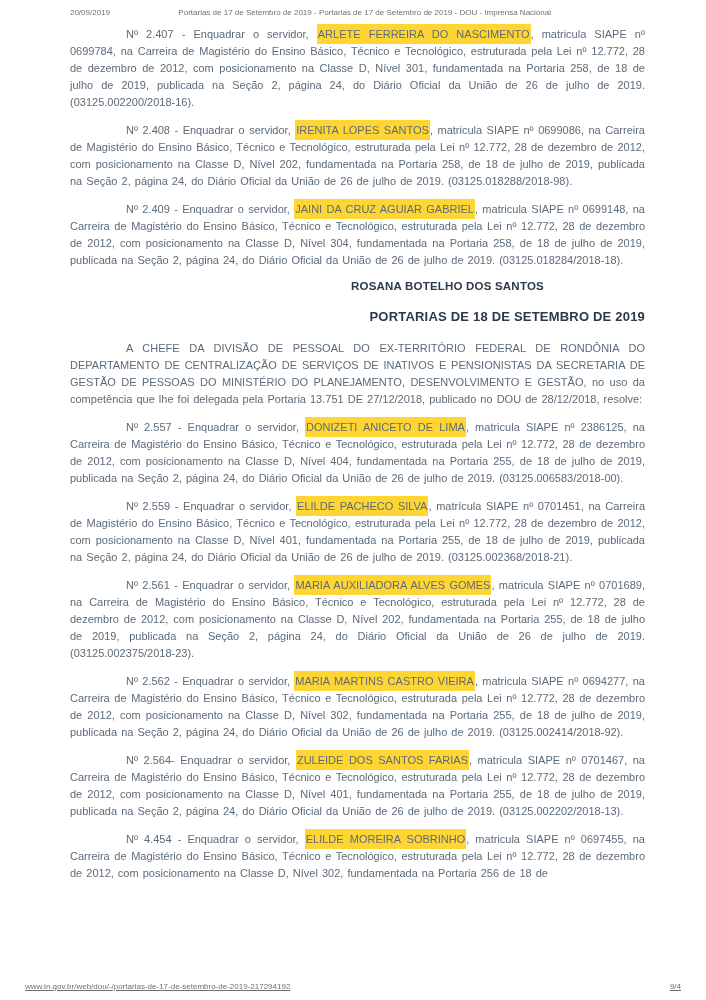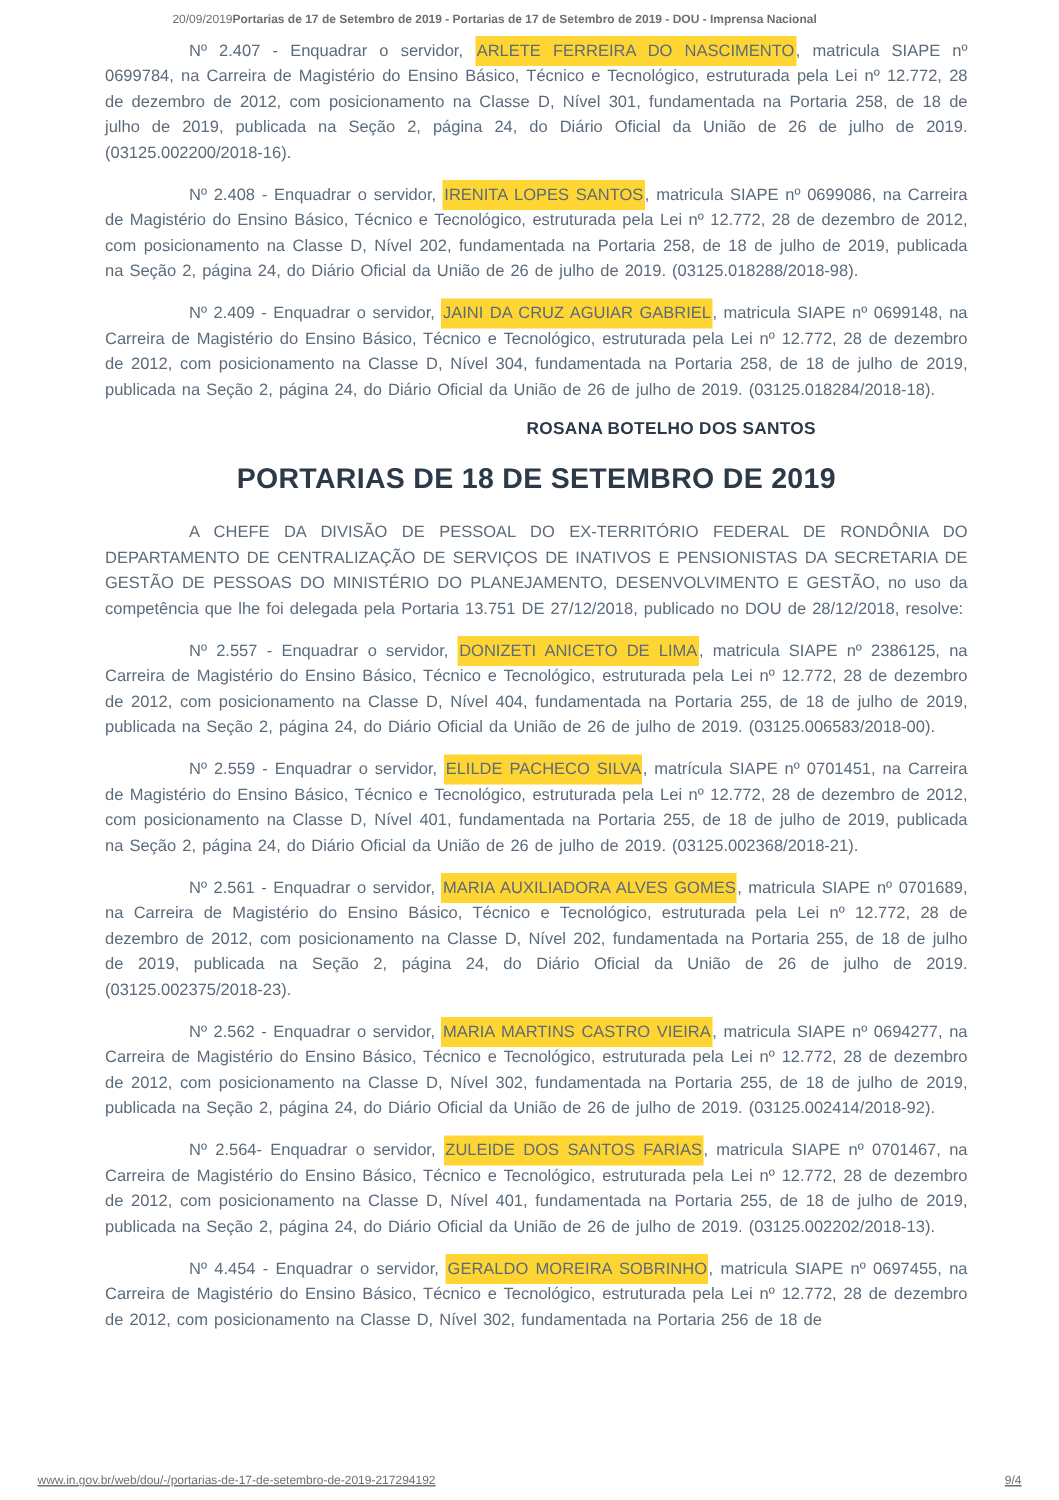--- a/index.html
+++ b/index.html
@@ -14,43 +14,43 @@
     width:706px;height:1000px;
     background:var(--page-bg);
     font-family:"Liberation Sans",sans-serif;
     position:relative;overflow:hidden;
   }
   .page-header{
     position:absolute;top:8px;left:25px;right:25px;
     display:flex;align-items:flex-start;
     font-size:8px;color:var(--meta);
   }
-  .header-date{width:130px;text-align:right;}
-  .header-title{flex:1;text-align:left;font-weight:bold;}
+  .header-date{width:130px;text-align:center;}
+  .header-title{flex:1;text-align:right;}
   .header-spacer{width:130px;}
   #doc-body{
     position:absolute;top:26px;left:70px;right:61px;
     color:var(--body-text);
   }
   .para{
     font-size:11px;line-height:17px;
     text-align:justify;text-indent:56px;
     margin:0 0 11px 0;
     word-spacing:1px;
   }
   .hl{background:var(--hl);padding:4px 1px;}
   .signature{
     font-size:11.5px;font-weight:bold;color:var(--head-text);
     text-align:center;text-indent:0;
     position:relative;left:90px;
     margin:8px 0 17px 0;letter-spacing:.2px;
   }
   .section-title{
-    font-size:19px;font-weight:bold;color:var(--head-text);
-    text-align:center;margin:0 0 16px 0;letter-spacing:.2px;
+    font-size:13px;font-weight:bold;color:var(--head-text);
+    text-align:right;margin:0 0 16px 0;letter-spacing:.2px;
   }
   .page-footer{
     position:absolute;bottom:9px;left:25px;right:25px;
     display:flex;justify-content:space-between;
     font-size:8px;color:var(--meta);text-decoration:underline;
   }
 </style>
 </head>
 <body>
 
@@ -65,19 +65,19 @@
     <p class="para"><span>Nº 2.408 - Enquadrar o servidor, </span><span class="hl">IRENITA LOPES SANTOS</span><span>, matricula SIAPE nº 0699086, na Carreira de Magistério do Ensino Básico, Técnico e Tecnológico, estruturada pela Lei nº 12.772, 28 de dezembro de 2012, com posicionamento na Classe D, Nível 202, fundamentada na Portaria 258, de 18 de julho de 2019, publicada na Seção 2, página 24, do Diário Oficial da União de 26 de julho de 2019. (03125.018288/2018-98).</span></p>
     <p class="para"><span>Nº 2.409 - Enquadrar o servidor, </span><span class="hl">JAINI DA CRUZ AGUIAR GABRIEL</span><span>, matricula SIAPE nº 0699148, na Carreira de Magistério do Ensino Básico, Técnico e Tecnológico, estruturada pela Lei nº 12.772, 28 de dezembro de 2012, com posicionamento na Classe D, Nível 304, fundamentada na Portaria 258, de 18 de julho de 2019, publicada na Seção 2, página 24, do Diário Oficial da União de 26 de julho de 2019. (03125.018284/2018-18).</span></p>
     <p class="signature">ROSANA BOTELHO DOS SANTOS</p>
     <h2 class="section-title">PORTARIAS DE 18 DE SETEMBRO DE 2019</h2>
     <p class="para"><span>A CHEFE DA DIVISÃO DE PESSOAL DO EX-TERRITÓRIO FEDERAL DE RONDÔNIA DO DEPARTAMENTO DE CENTRALIZAÇÃO DE SERVIÇOS DE INATIVOS E PENSIONISTAS DA SECRETARIA DE GESTÃO DE PESSOAS DO MINISTÉRIO DO PLANEJAMENTO, DESENVOLVIMENTO E GESTÃO, no uso da competência que lhe foi delegada pela Portaria 13.751 DE 27/12/2018, publicado no DOU de 28/12/2018, resolve:</span></p>
     <p class="para"><span>Nº 2.557 - Enquadrar o servidor, </span><span class="hl">DONIZETI ANICETO DE LIMA</span><span>, matricula SIAPE nº 2386125, na Carreira de Magistério do Ensino Básico, Técnico e Tecnológico, estruturada pela Lei nº 12.772, 28 de dezembro de 2012, com posicionamento na Classe D, Nível 404, fundamentada na Portaria 255, de 18 de julho de 2019, publicada na Seção 2, página 24, do Diário Oficial da União de 26 de julho de 2019. (03125.006583/2018-00).</span></p>
     <p class="para"><span>Nº 2.559 - Enquadrar o servidor, </span><span class="hl">ELILDE PACHECO SILVA</span><span>, matrícula SIAPE nº 0701451, na Carreira de Magistério do Ensino Básico, Técnico e Tecnológico, estruturada pela Lei nº 12.772, 28 de dezembro de 2012, com posicionamento na Classe D, Nível 401, fundamentada na Portaria 255, de 18 de julho de 2019, publicada na Seção 2, página 24, do Diário Oficial da União de 26 de julho de 2019. (03125.002368/2018-21).</span></p>
     <p class="para"><span>Nº 2.561 - Enquadrar o servidor, </span><span class="hl">MARIA AUXILIADORA ALVES GOMES</span><span>, matricula SIAPE nº 0701689, na Carreira de Magistério do Ensino Básico, Técnico e Tecnológico, estruturada pela Lei nº 12.772, 28 de dezembro de 2012, com posicionamento na Classe D, Nível 202, fundamentada na Portaria 255, de 18 de julho de 2019, publicada na Seção 2, página 24, do Diário Oficial da União de 26 de julho de 2019. (03125.002375/2018-23).</span></p>
     <p class="para"><span>Nº 2.562 - Enquadrar o servidor, </span><span class="hl">MARIA MARTINS CASTRO VIEIRA</span><span>, matricula SIAPE nº 0694277, na Carreira de Magistério do Ensino Básico, Técnico e Tecnológico, estruturada pela Lei nº 12.772, 28 de dezembro de 2012, com posicionamento na Classe D, Nível 302, fundamentada na Portaria 255, de 18 de julho de 2019, publicada na Seção 2, página 24, do Diário Oficial da União de 26 de julho de 2019. (03125.002414/2018-92).</span></p>
     <p class="para"><span>Nº 2.564- Enquadrar o servidor, </span><span class="hl">ZULEIDE DOS SANTOS FARIAS</span><span>, matricula SIAPE nº 0701467, na Carreira de Magistério do Ensino Básico, Técnico e Tecnológico, estruturada pela Lei nº 12.772, 28 de dezembro de 2012, com posicionamento na Classe D, Nível 401, fundamentada na Portaria 255, de 18 de julho de 2019, publicada na Seção 2, página 24, do Diário Oficial da União de 26 de julho de 2019. (03125.002202/2018-13).</span></p>
-    <p class="para"><span>Nº 4.454 - Enquadrar o servidor, </span><span class="hl">GERALDO MOREIRA SOBRINHO</span><span>, matricula SIAPE nº 0697455, na Carreira de Magistério do Ensino Básico, Técnico e Tecnológico, estruturada pela Lei nº 12.772, 28 de dezembro de 2012, com posicionamento na Classe D, Nível 302, fundamentada na Portaria 256 de 18 de</span></p>
+    <p class="para"><span>Nº 4.454 - Enquadrar o servidor, </span><span class="hl">ELILDE MOREIRA SOBRINHO</span><span>, matricula SIAPE nº 0697455, na Carreira de Magistério do Ensino Básico, Técnico e Tecnológico, estruturada pela Lei nº 12.772, 28 de dezembro de 2012, com posicionamento na Classe D, Nível 302, fundamentada na Portaria 256 de 18 de</span></p>
   </div>
 
 <div class="page-footer">
   <span>www.in.gov.br/web/dou/-/portarias-de-17-de-setembro-de-2019-217294192</span>
   <span>9/4</span>
 </div>
 
 </body></html>

